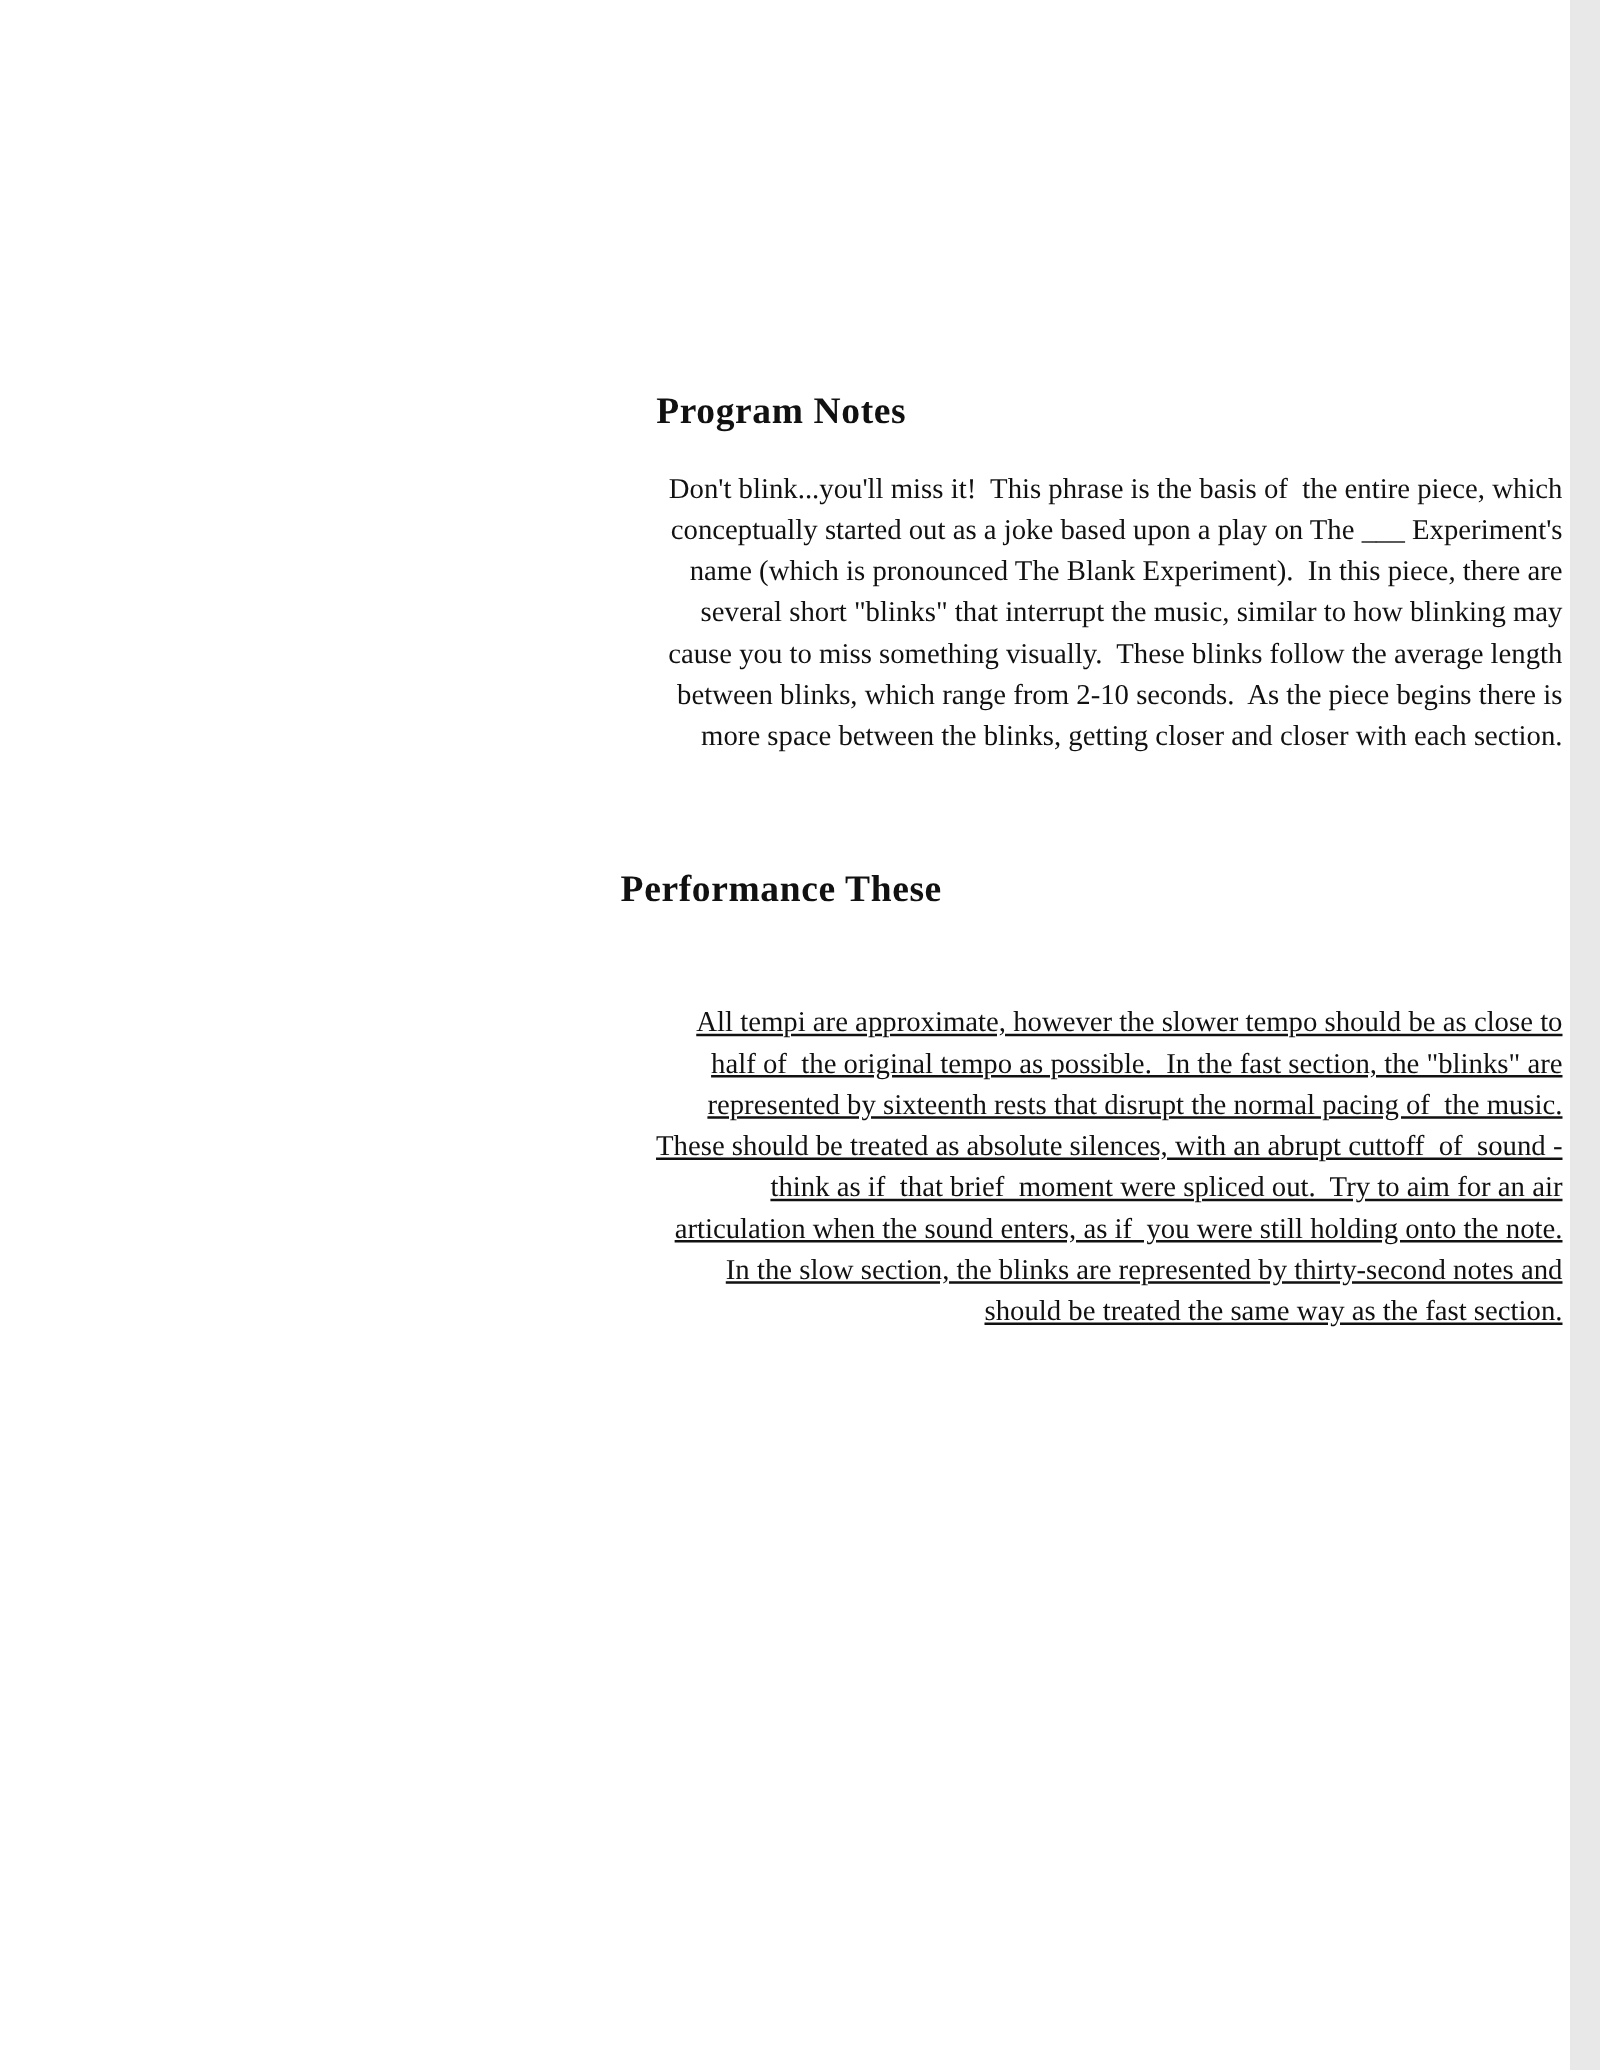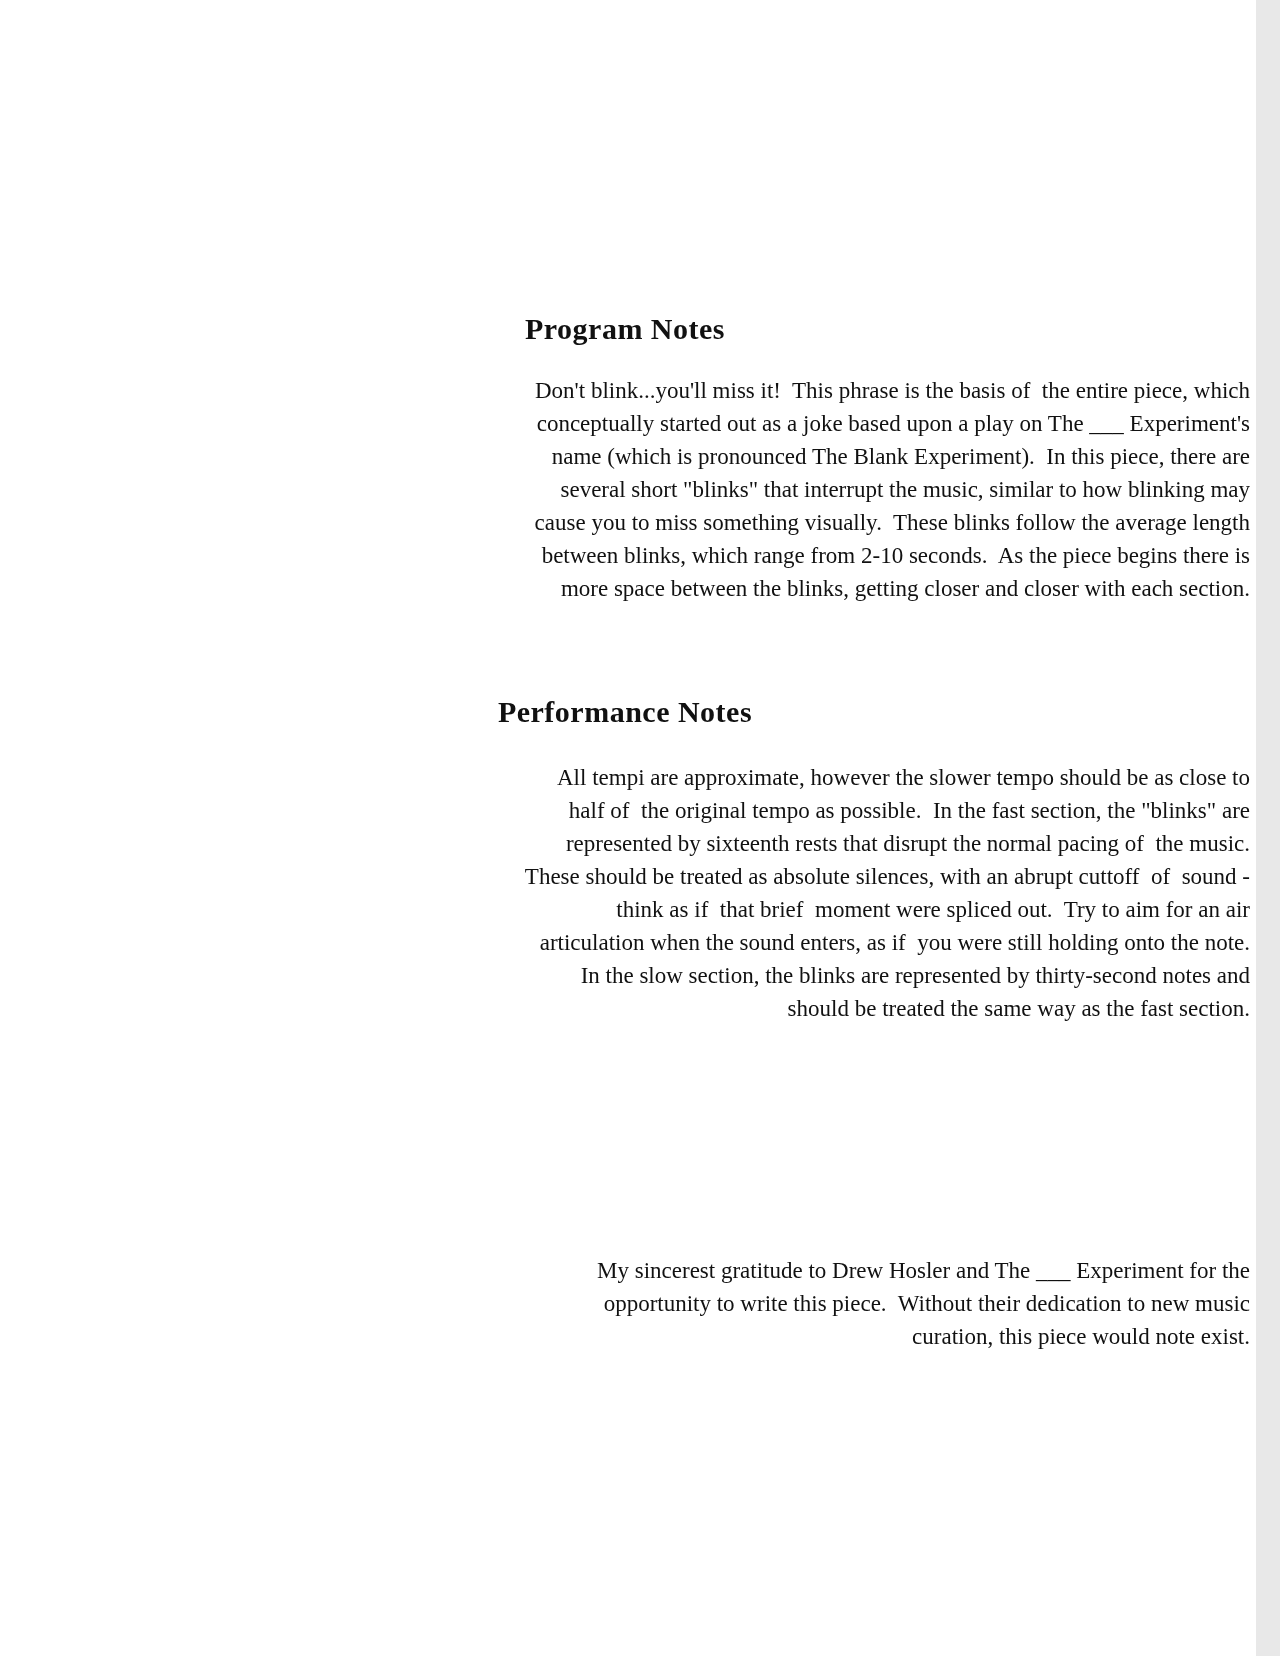--- a/index.html
+++ b/index.html
@@ -32,46 +32,43 @@
     left: 0px;
     width: 1250px;
     text-align: right;
     font-size: 23px;
     line-height: 33px;
     white-space: pre-wrap;
   }
   #program-heading     { top: 311px; }
   #program-body        { top: 374px; }
   #performance-heading { top: 694px; }
-  #performance-body    { top: 761px; }
+  #performance-body    { top: 801px; text-decoration: underline; }
   #acknowledgment-body { top: 1254px; }
 </style>
 </head>
 <body>
 
 <div class="page">
 
   <div class="doc-heading" id="program-heading">Program Notes</div>
 
   <div class="doc-paragraph" id="program-body">Don't blink...you'll miss it!  This phrase is the basis of  the entire piece, which
 conceptually started out as a joke based upon a play on The ___ Experiment's
 name (which is pronounced The Blank Experiment).  In this piece, there are
 several short "blinks" that interrupt the music, similar to how blinking may
 cause you to miss something visually.  These blinks follow the average length
 between blinks, which range from 2-10 seconds.  As the piece begins there is
 more space between the blinks, getting closer and closer with each section.</div>
 
-  <div class="doc-heading" id="performance-heading">Performance Notes</div>
+  <div class="doc-heading" id="performance-heading">Performance These</div>
 
   <div class="doc-paragraph" id="performance-body">All tempi are approximate, however the slower tempo should be as close to
 half of  the original tempo as possible.  In the fast section, the "blinks" are
 represented by sixteenth rests that disrupt the normal pacing of  the music.
 These should be treated as absolute silences, with an abrupt cuttoff  of  sound -
 think as if  that brief  moment were spliced out.  Try to aim for an air
 articulation when the sound enters, as if  you were still holding onto the note.
 In the slow section, the blinks are represented by thirty-second notes and
 should be treated the same way as the fast section.</div>
 
-  <div class="doc-paragraph" id="acknowledgment-body">My sincerest gratitude to Drew Hosler and The ___ Experiment for the
-opportunity to write this piece.  Without their dedication to new music
-curation, this piece would note exist.</div>
 
 </div>
 
 </body></html>

